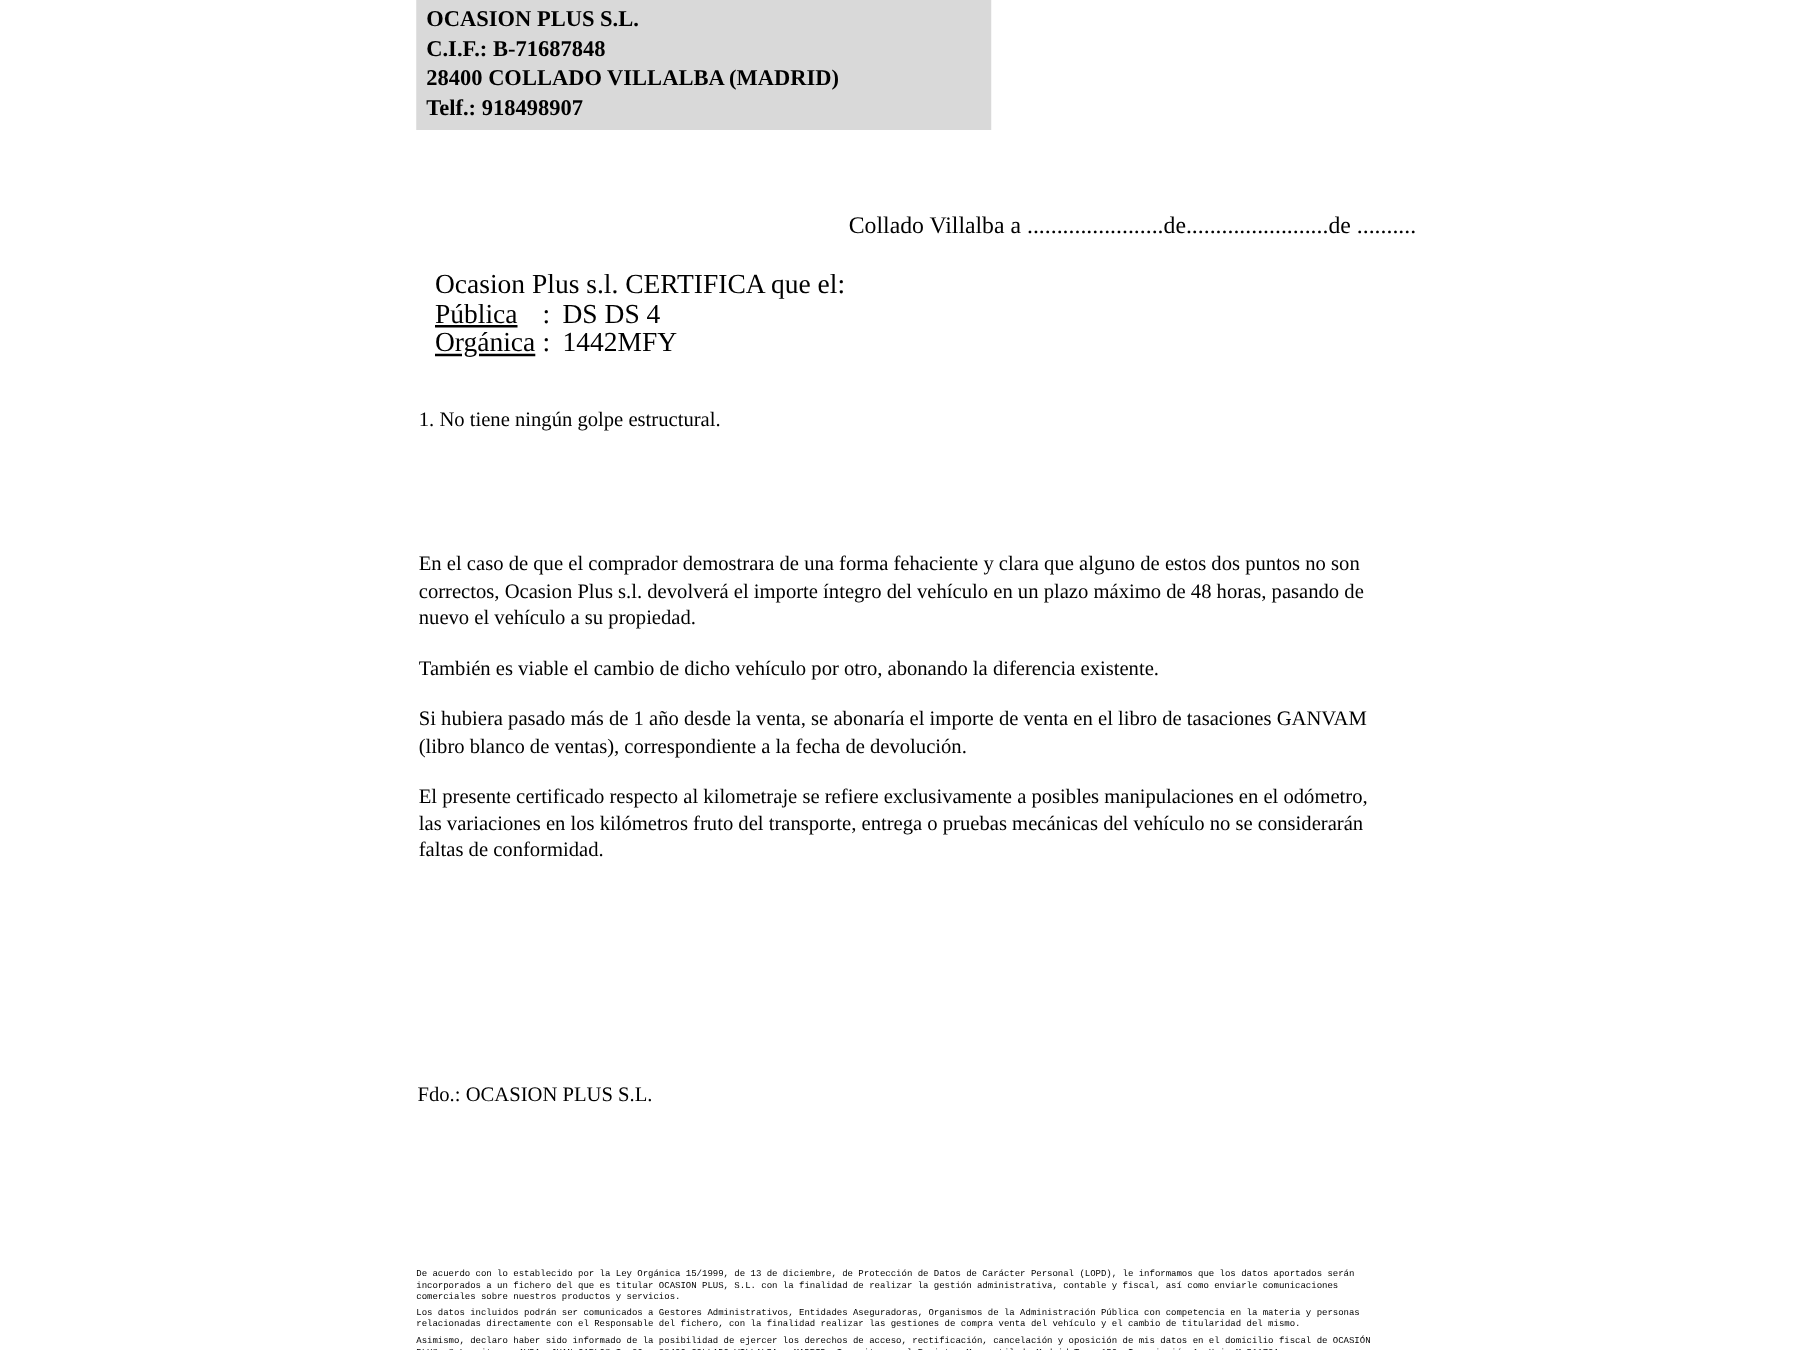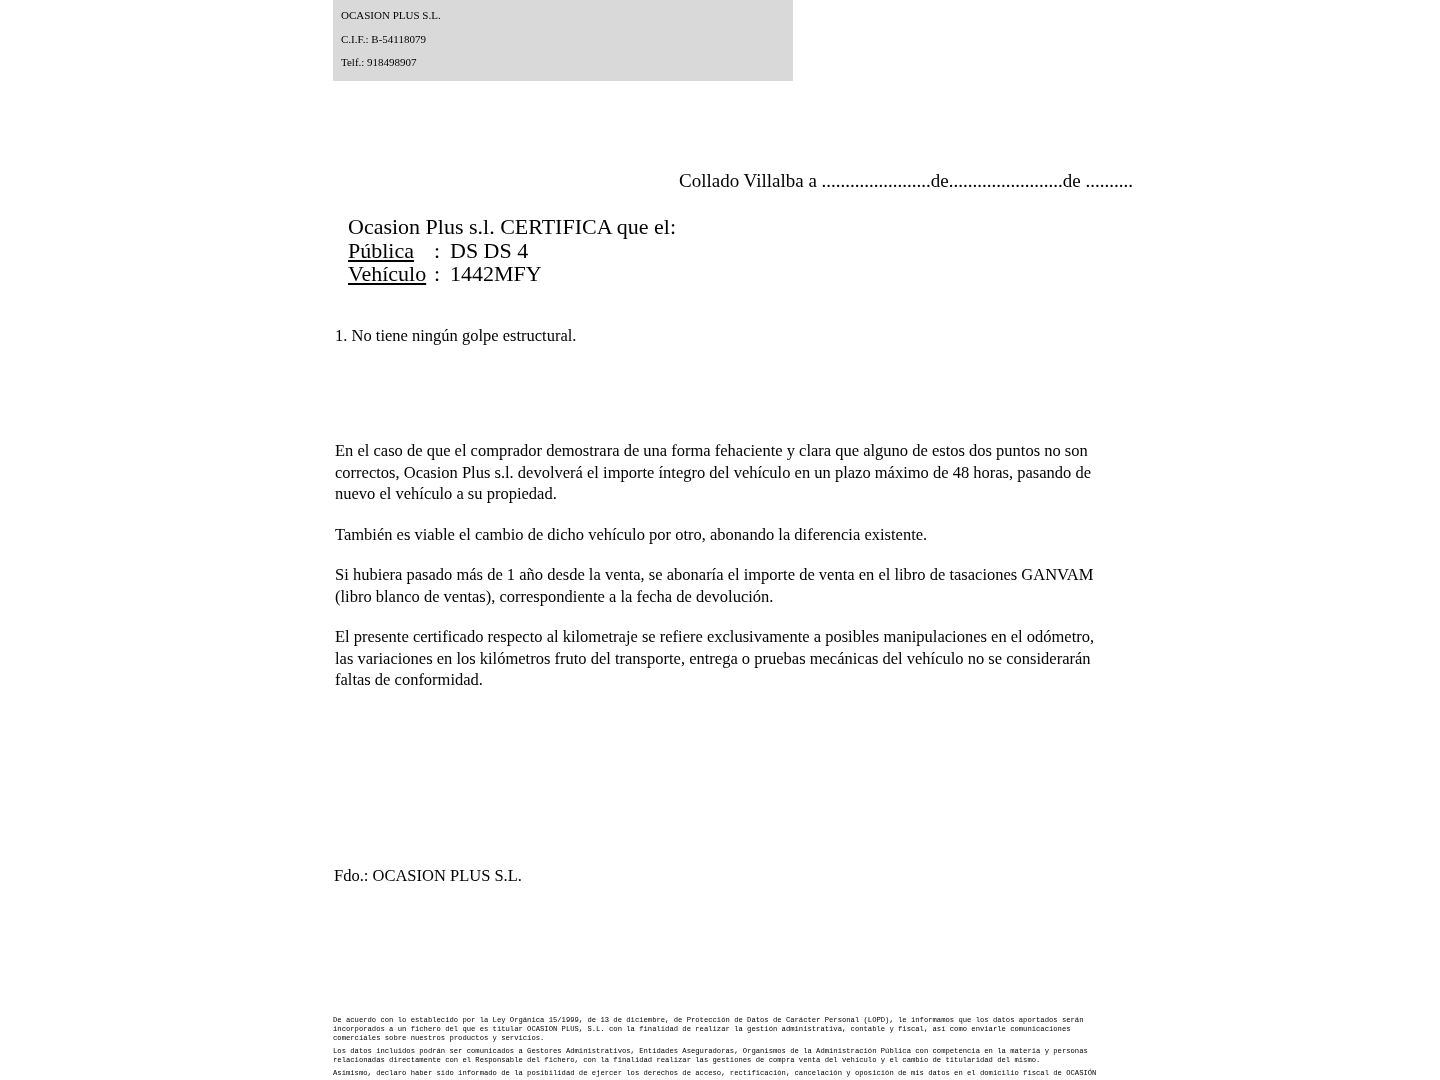--- a/index.html
+++ b/index.html
@@ -30,22 +30,22 @@
     position: absolute;
     left: 333px;
     top: 0px;
     width: 460px;
     background: #d9d9d9;
     padding: 4px 0 6px 0;
     box-sizing: border-box;
   }
   .letterhead-line {
     font-family: "Liberation Serif", serif;
-    font-weight: normal;
-    font-size: 11px;
+    font-weight: bold;
+    font-size: 18px;
     line-height: 23.5px;
     padding-left: 8px;
     white-space: nowrap;
   }
 
   
   .dateline {
     position: absolute;
     left: 679px;
     top: 170px;
@@ -129,35 +129,36 @@
   }
   .legal p:last-child { margin-bottom: 0; }
 </style>
 </head>
 <body>
 
 <div class="page">
 
   <div class="letterhead">
     <div class="letterhead-line">OCASION PLUS S.L.</div>
-    <div class="letterhead-line">C.I.F.: B-54118079</div>
+    <div class="letterhead-line">C.I.F.: B-71687848</div>
+    <div class="letterhead-line">28400 COLLADO VILLALBA (MADRID)</div>
     <div class="letterhead-line">Telf.: 918498907</div>
   </div>
 
   <div class="dateline">Collado Villalba a .......................de........................de ..........</div>
 
   <div class="certifies">
     <div>Ocasion Plus s.l. CERTIFICA que el:</div>
     <div class="field-row">
       <span class="field-label">Pública</span>
       <span class="field-sep">:</span>
       <span class="field-value">DS DS 4</span>
     </div>
     <div class="field-row">
-      <span class="field-label">Vehículo</span>
+      <span class="field-label">Orgánica</span>
       <span class="field-sep">:</span>
       <span class="field-value">1442MFY</span>
     </div>
   </div>
 
   <div class="points">
     <div class="point">1. No tiene ningún golpe estructural.</div>
   </div>
 
   <div class="body-text">

